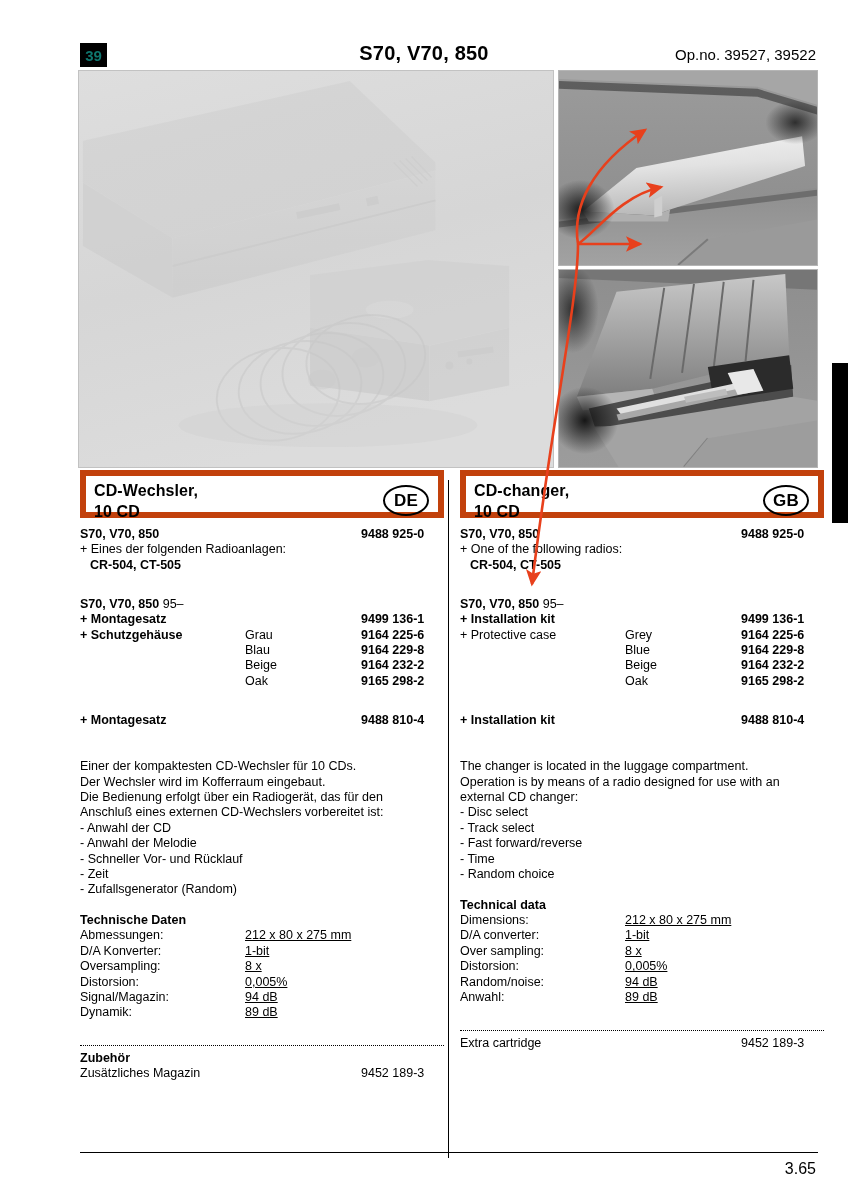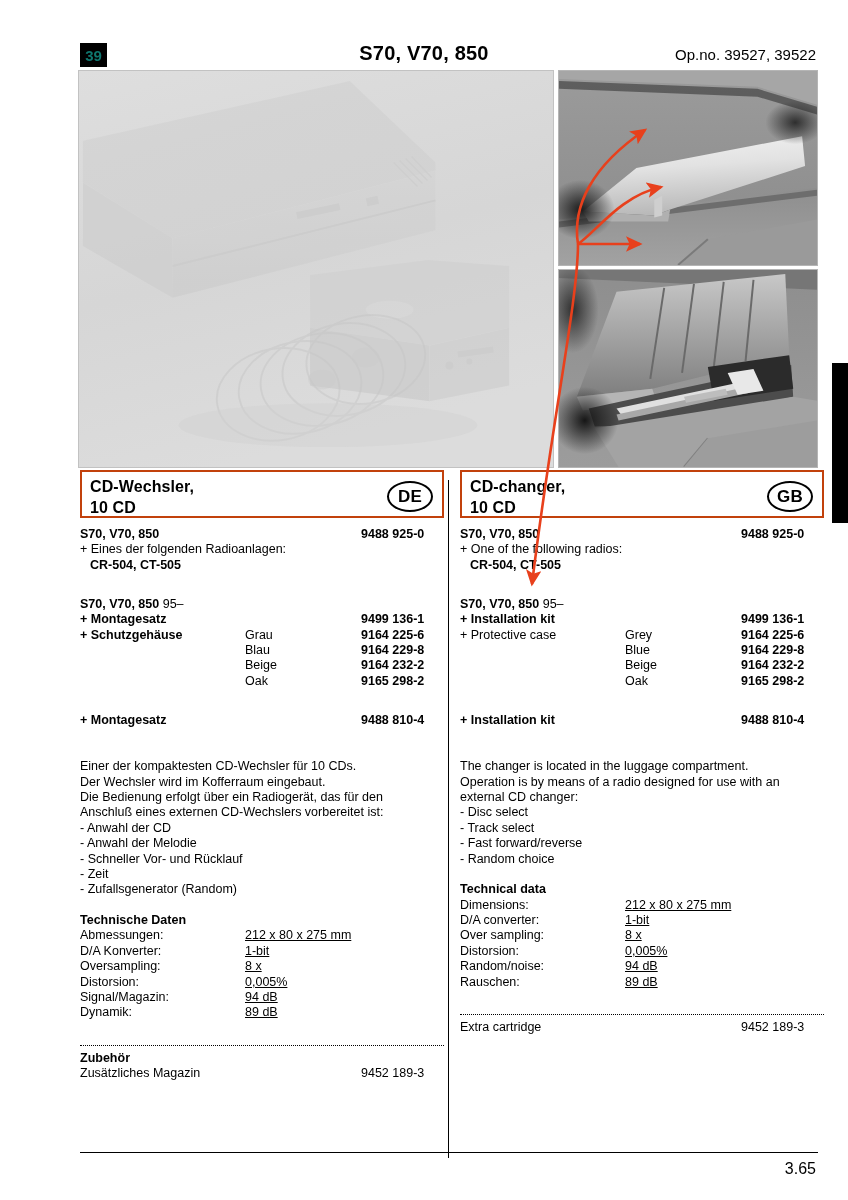--- a/index.html
+++ b/index.html
@@ -57,21 +57,21 @@
   
   .columns{position:absolute;left:0px;top:470px;width:848px;height:690px;}
   .vdivider{
     position:absolute;left:448px;top:10px;width:1px;height:678px;background:#000;
   }
   .col{position:absolute;top:0;width:364px;}
   .col-de{left:80px;}
   .col-gb{left:460px;}
 
   .titlebox{
-    border:2px solid #c2410c;box-sizing:border-box;
+    border:6px solid #c2410c;box-sizing:border-box;
     height:48px;position:relative;padding:4px 8px 0 8px;
   }
   .titlebox .t1,.titlebox .t2{
     font-size:16px;font-weight:bold;line-height:21px;letter-spacing:0.1px;
   }
   .langbadge{
     position:absolute;right:9px;top:9px;
     width:42px;height:27px;border:2px solid #000;border-radius:50%;
     font-size:17px;font-weight:bold;
     display:flex;align-items:center;justify-content:center;
@@ -450,20 +450,21 @@
         <div class="spacer"></div>
         <div class="spacer"></div>
 
         <div class="para">
           <div>The changer is located in the luggage compartment.</div>
           <div>Operation is by means of a radio designed for use with an</div>
           <div>external CD changer:</div>
           <div>- Disc select</div>
           <div>- Track select</div>
           <div>- Fast forward/reverse</div>
+          <div>- Time</div>
           <div>- Random choice</div>
         </div>
 
         <div class="spacer"></div>
 
         <div class="sect-h">Technical data</div>
         <div class="spec">
           <span class="k">Dimensions:</span>
           <span class="v">212 x 80 x 275  mm</span>
         </div>
@@ -477,21 +478,21 @@
         </div>
         <div class="spec">
           <span class="k">Distorsion:</span>
           <span class="v">0,005%</span>
         </div>
         <div class="spec">
           <span class="k">Random/noise:</span>
           <span class="v">94 dB</span>
         </div>
         <div class="spec">
-          <span class="k">Rauschen:</span>
+          <span class="k">Anwahl:</span>
           <span class="v">89 dB</span>
         </div>
 
         <div class="spacer"></div>
         <div class="spacer-sm"></div>
         <div class="dotrule"></div>
         <div style="height:5px;"></div>
 
         <div class="acc-row">
           <span class="k">Extra cartridge</span>

